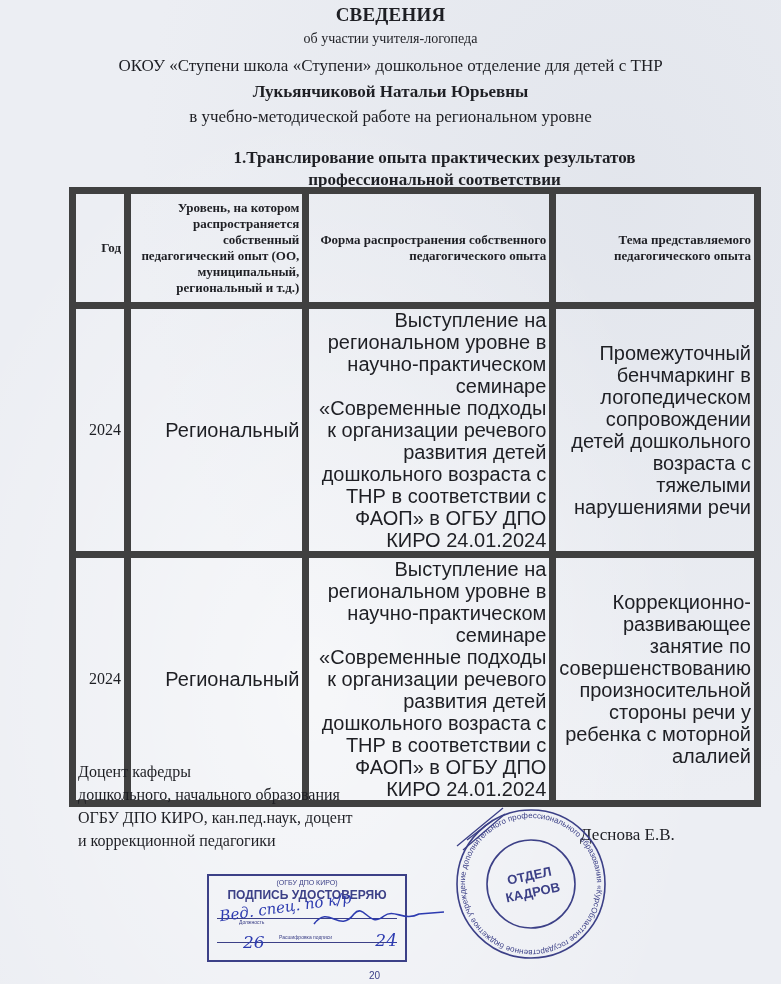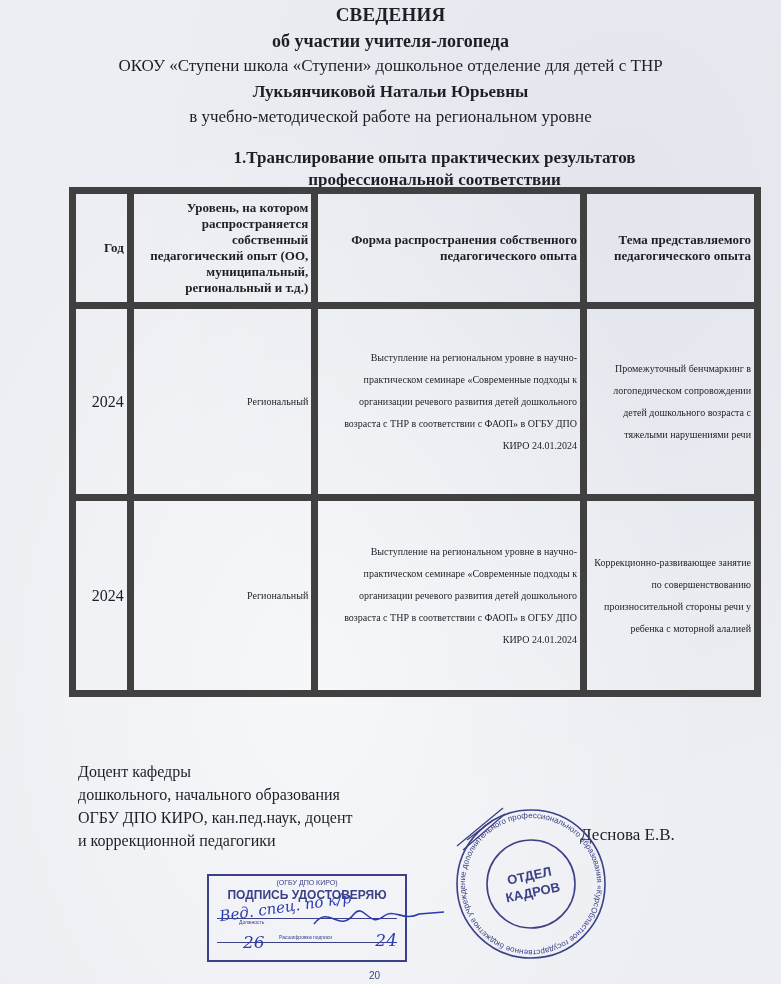--- a/index.html
+++ b/index.html
@@ -8,21 +8,21 @@
     background: #eceef3;
     background-image:
       radial-gradient(ellipse at 40% 70%, rgba(255,255,255,0.55), rgba(255,255,255,0) 60%),
       radial-gradient(ellipse at 80% 20%, rgba(220,224,232,0.6), rgba(255,255,255,0) 55%);
     font-family: "Liberation Serif", "DejaVu Serif", serif;
     color: #1e1f24;
     position: relative;
   }
   .center { position: absolute; left: 0; width: 781px; text-align: center; }
   .title { top: 4px; font-size: 19px; font-weight: bold; letter-spacing: 0.2px; }
-  .sub1 { top: 31px; font-size: 18px; font-weight: bold; }
+  .sub1 { top: 31px; font-size: 14px; }
   .sub2 { top: 56px; font-size: 17px; }
   .sub3 { top: 82px; font-size: 17px; font-weight: bold; }
   .sub4 { top: 107px; font-size: 17px; }
   .section { top: 147px; font-size: 17px; font-weight: bold; line-height: 22px; padding-left: 44px; }
 
   table.main {
     position: absolute; left: 69px; top: 187px;
     border-collapse: collapse;
     width: 692px;
     font-size: 16px;
@@ -34,21 +34,21 @@
     padding: 0 3px;
     line-height: 22px;
   }
   table.main th { font-weight: bold; font-size: 13px; line-height: 16px; height: 108px; }
   .c1 { width: 46px; }
   .c2 { width: 178px; }
   .c3 { width: 271px; }
   .c4 { width: 167px; }
   .r1 { height: 192px; }
   .r2 { height: 196px; }
-  .cell-sans { font-family: Liberation Serif, serif; font-size: 10px; }
+  .cell-sans { font-family: Liberation Sans, sans-serif; font-size: 20px; }
 
   .sig { position: absolute; left: 78px; top: 760px; font-size: 16px; line-height: 23px; }
   .signame { position: absolute; left: 580px; top: 825px; font-size: 17px; }
 
   .stamp-round { position: absolute; left: 453px; top: 806px; width: 156px; height: 156px; }
   .stamp-rect {
     position: absolute; left: 207px; top: 874px; width: 196px; height: 84px;
     border: 2px solid #3c4087; background: rgba(255,255,255,0.0);
     color: #3c4087; font-family: "Liberation Sans", "DejaVu Sans", sans-serif;
   }

